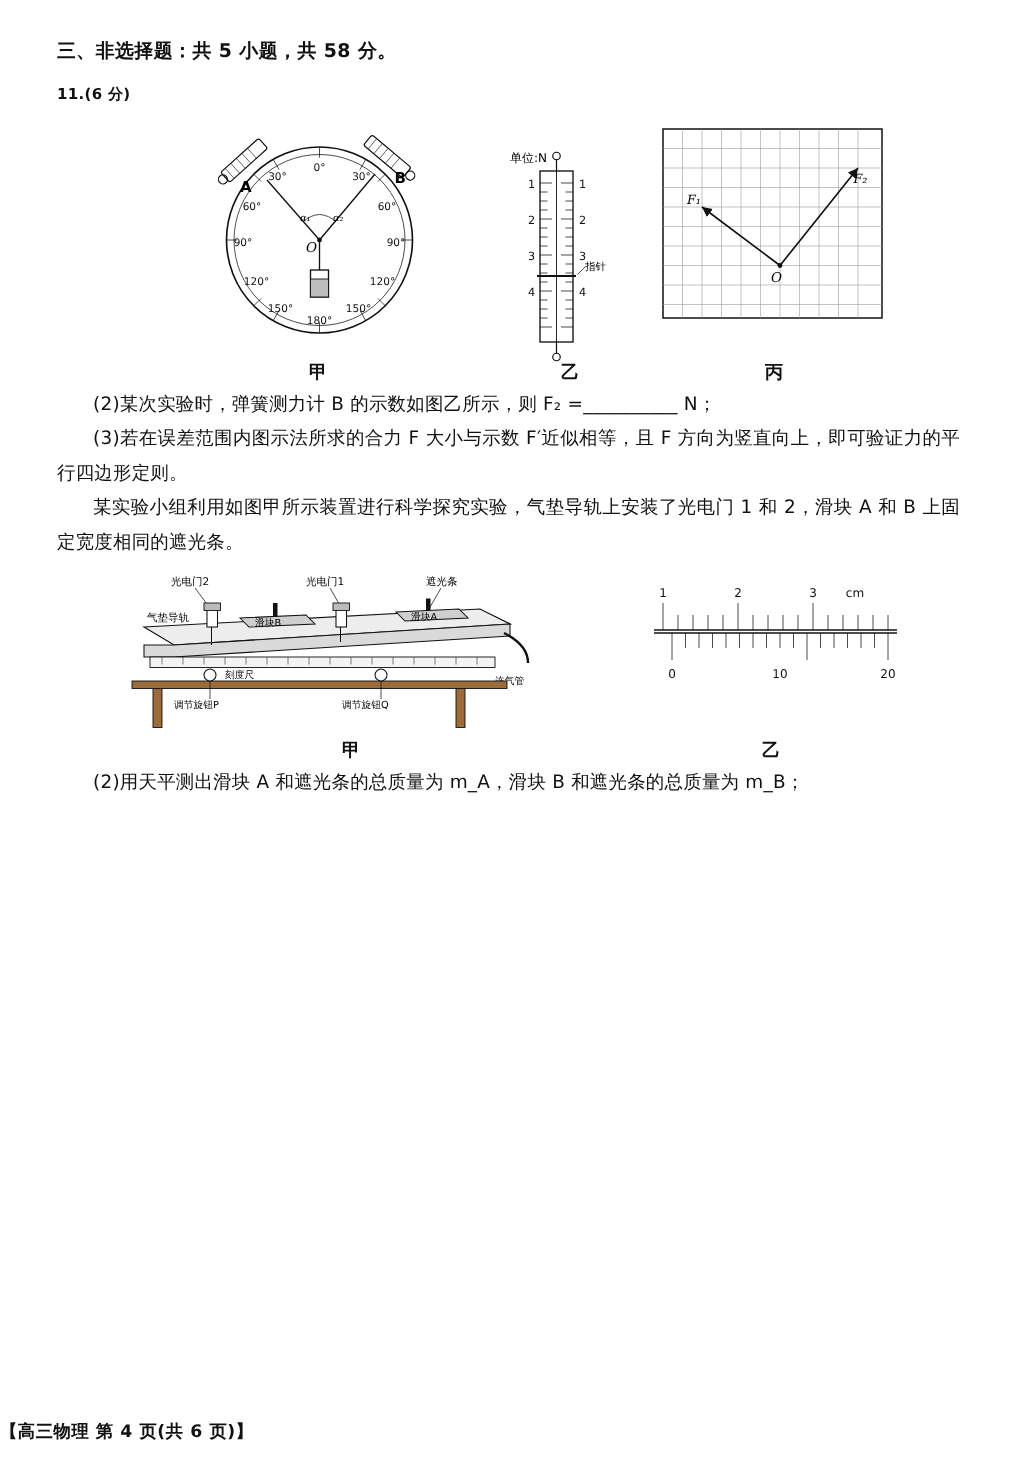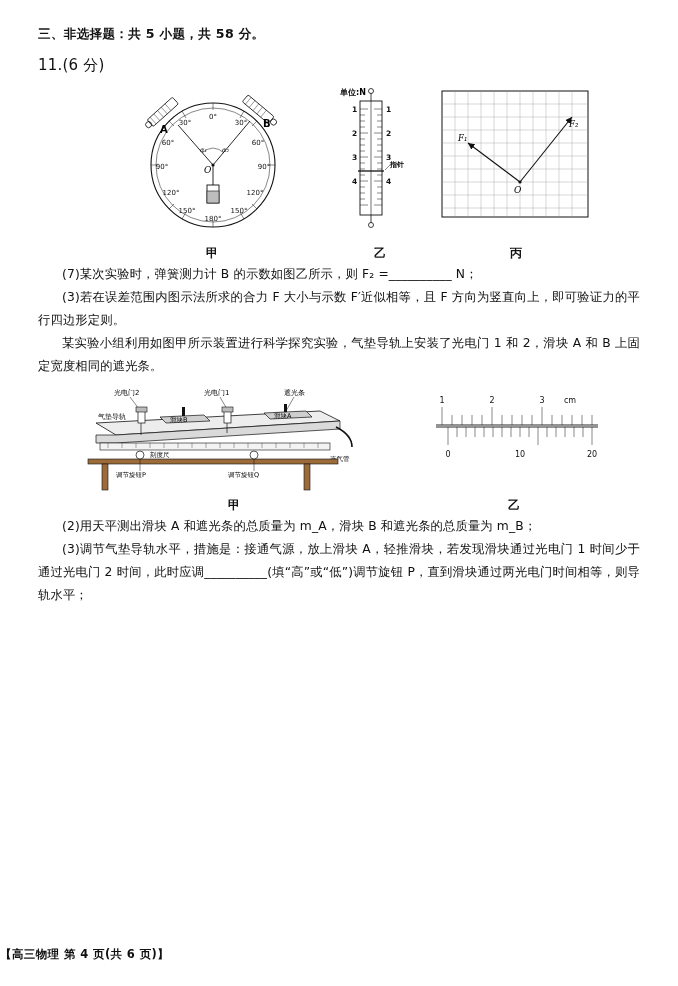--- a/index.html
+++ b/index.html
@@ -29,43 +29,44 @@
     width: 602px;
   }
   .sec-title {
     font-size: 12.6px;
     font-weight: bold;
     letter-spacing: 0.3px;
     margin-bottom: 13px;
     font-family: "DejaVu Sans", "Liberation Sans", sans-serif;
   }
   .qnum {
-    font-size: 15px;
+    font-size: 10px;
     margin: 10px 0 4px 0;
     letter-spacing: 0.2px;
+    font-weight: bold;
   }
   p.body {
     font-size: 12.3px;
     line-height: 1.88;
     margin: 0 0 0 0;
     text-align: justify;
     text-justify: inter-ideograph;
     letter-spacing: 0.15px;
   }
   p.indent { text-indent: 24px; }
 
   
   .fig11 {
     position: relative;
     height: 160px;
     margin: 8px 0 2px 0;
   }
 
   .dial-wrap { position: absolute; left: 100px; top: 2px; }
-  .ruler-wrap { position: absolute; left: 300px; top: 2px; font-weight: bold; }
+  .ruler-wrap { position: absolute; left: 300px; top: 20px; }
   .grid-wrap { position: absolute; left: 400px; top: 2px; }
 
   .caps11 { position: relative; height: 18px; }
   .caps11 span { position: absolute; font-size: 12px; font-weight: bold; }
 
   
   .fig12 {
     position: relative;
     height: 112px;
     margin: 6px 0 0 0;
@@ -278,21 +279,21 @@
         </svg>
       </div>
     </div>
 
     <div class="caps11">
       <span style="left:168px">甲</span>
       <span style="left:336px">乙</span>
       <span style="left:472px">丙</span>
     </div>
 
-    <p class="body indent">(7)某次实验时，弹簧测力计 B 的示数如图乙所示，则 F₂ =__________ N；</p>
+    <p class="body indent">(2)某次实验时，弹簧测力计 B 的示数如图乙所示，则 F₂ =__________ N；</p>
     <p class="body indent">(3)若在误差范围内图示法所求的合力 F 大小与示数 F′近似相等，且 F 方向为竖直向上，即可验证力的平行四边形定则。</p>
 
     <p class="body indent">某实验小组利用如图甲所示装置进行科学探究实验，气垫导轨上安装了光电门 1 和 2，滑块 A 和 B 上固定宽度相同的遮光条。</p>
 
     <div class="fig12">
 
       <div style="position:absolute;left:40px;top:0;">
         <svg width="290" height="112" viewBox="0 0 290 112">
 
           <text x="36" y="10" font-size="7" font-family="DejaVu Sans, sans-serif">光电门2</text>
@@ -424,17 +425,16 @@
         </svg>
       </div>
     </div>
 
     <div class="caps12">
       <span style="left:190px">甲</span>
       <span style="left:470px">乙</span>
     </div>
 
     <p class="body indent">(2)用天平测出滑块 A 和遮光条的总质量为 m_A，滑块 B 和遮光条的总质量为 m_B；</p>
-    <p class="body indent">(3)调节气垫导轨水平，措施是：接通气源，放上滑块 A，轻推滑块，若发现滑块通过光电门 1 时间少于通过光电门 2 时间，此时应调__________(填“高”或“低”)调节旋钮 P，直到滑块通过两光电门时间相等，则导轨水平；</p>
   </div>
 
   <div class="footer">【高三物理  第 4 页(共 6 页)】</div>
 </div>
 
 </body></html>

